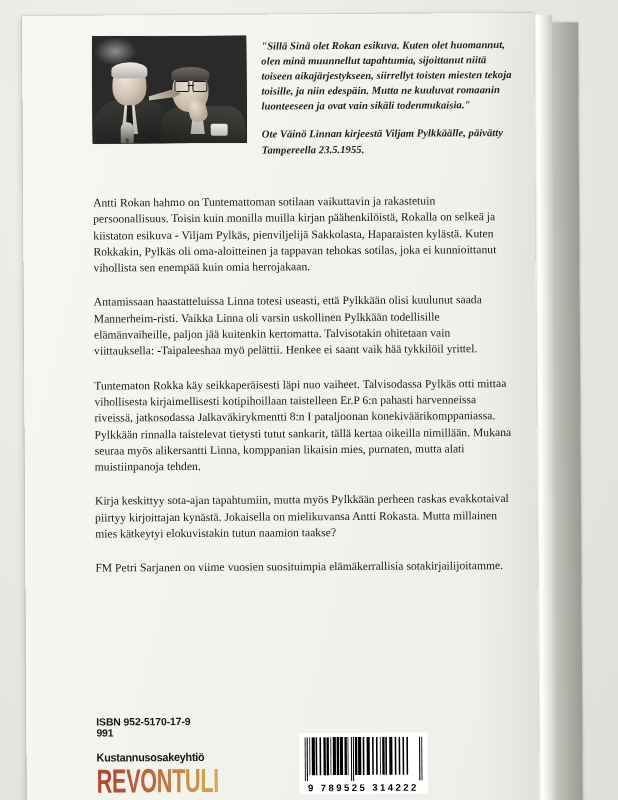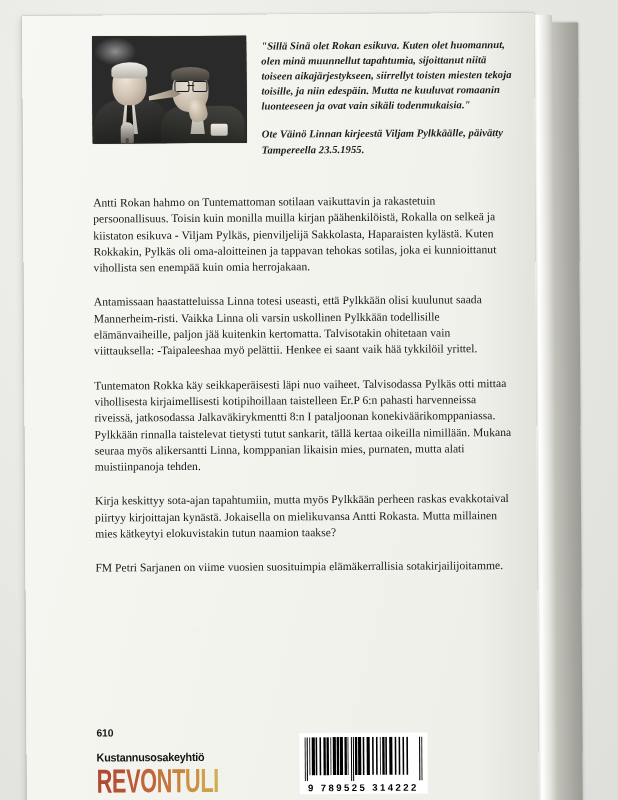--- a/index.html
+++ b/index.html
@@ -316,21 +316,22 @@
       <p>Antamissaan haastatteluissa Linna totesi useasti, että Pylkkään olisi kuulunut saada Mannerheim-risti. Vaikka Linna oli varsin uskollinen Pylkkään todellisille elämänvaiheille, paljon jää kuitenkin kertomatta. Talvisotakin ohitetaan vain viittauksella: -Taipaleeshaa myö pelättii. Henkee ei saant vaik hää tykkilöil yrittel.</p>
       <p>Tuntematon Rokka käy seikkaperäisesti läpi nuo vaiheet. Talvisodassa Pylkäs otti mittaa vihollisesta kirjaimellisesti kotipihoillaan taistelleen Er.P 6:n pahasti harvenneissa riveissä, jatkosodassa Jalkaväkirykmentti 8:n I pataljoonan konekiväärikomppaniassa. Pylkkään rinnalla taistelevat tietysti tutut sankarit, tällä kertaa oikeilla nimillään. Mukana seuraa myös alikersantti Linna, komppanian likaisin mies, purnaten, mutta alati muistiinpanoja tehden.</p>
       <p>Kirja keskittyy sota-ajan tapahtumiin, mutta myös Pylkkään perheen raskas evakkotaival piirtyy kirjoittajan kynästä. Jokaisella on mielikuvansa Antti Rokasta. Mutta millainen mies kätkeytyi elokuvistakin tutun naamion taakse?</p>
       <p>FM Petri Sarjanen on viime vuosien suosituimpia elämäkerrallisia sotakirjailijoitamme.</p>
     </div>
 
     <div class="footer">
 
       <div class="imprint">
         <div class="isbn">
-          <div>610</div>
+          <div>ISBN 952-5170-17-9</div>
+          <div>991</div>
         </div>
         <div class="pub-name">Kustannusosakeyhtiö</div>
         <div class="logo-word"><span style="color: rgb(176, 74, 50);">R</span><span style="color: rgb(181, 81, 52);">E</span><span style="color: rgb(187, 90, 54);">V</span><span style="color: rgb(192, 102, 56);">O</span><span style="color: rgb(197, 116, 59);">N</span><span style="color: rgb(201, 131, 63);">T</span><span style="color: rgb(205, 145, 68);">U</span><span style="color: rgb(208, 160, 74);">L</span><span style="color: rgb(210, 171, 82);">I</span></div>
       </div>
 
       <div class="barcode-box">
         <svg class="bars" viewBox="0 0 118 44" preserveAspectRatio="none">
           <g fill="#000" id="bargroup">
               <rect x="0.00" y="0" width="1.10" height="44"></rect>
               <rect x="2.20" y="0" width="1.10" height="44"></rect>

